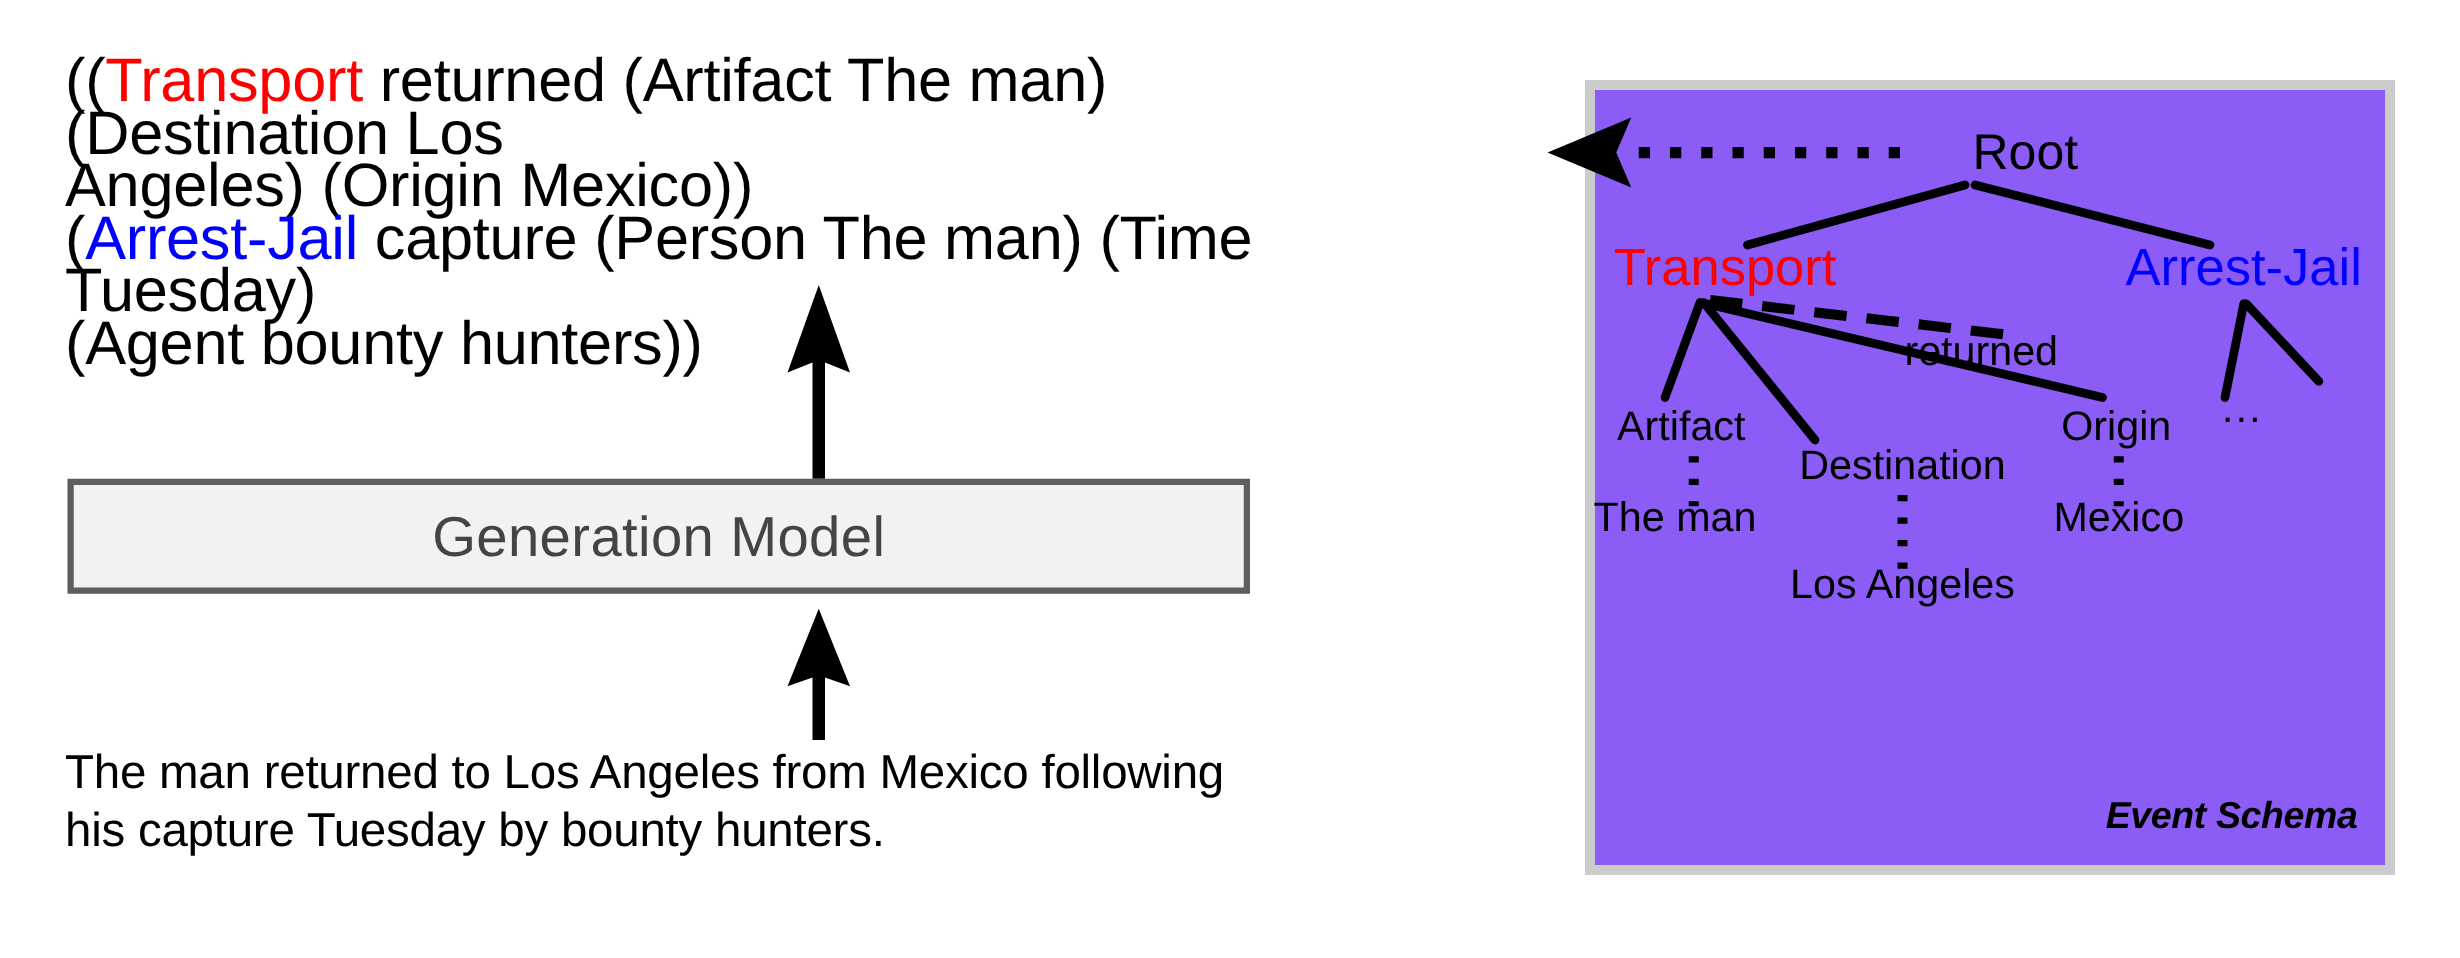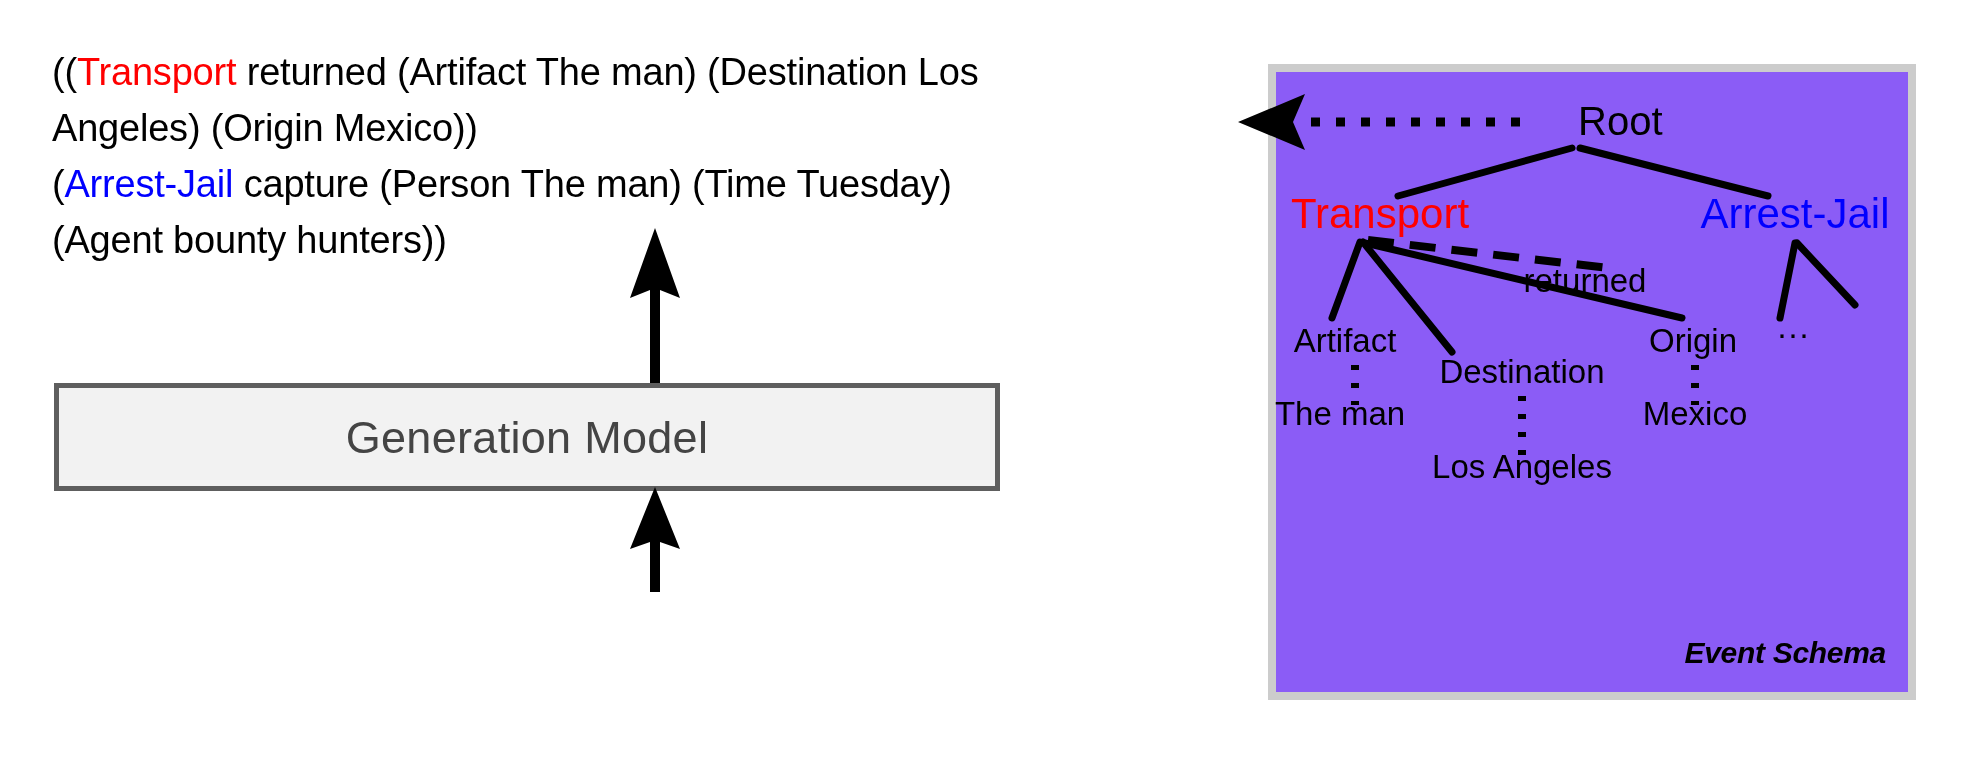--- a/index.html
+++ b/index.html
@@ -23,35 +23,35 @@
     top: 0px;
     width: 1020px;
     height: 766px;
   }
 
   #output-expression {
     position: absolute;
     left: 52px;
     top: 44px;
     width: 955px;
-    font-size: 38px;
-    line-height: 56px;
+    font-size: 49px;
+    line-height: 42px;
     letter-spacing: -0.2px;
     white-space: pre-wrap;
   }
   .tok-red   { color: #ff0000; }
   .tok-blue  { color: #0000ff; }
   .tok-plain { color: #000000; }
 
   #generation-model-box {
     position: absolute;
     left: 54px;
     top: 383px;
     width: 946px;
-    height: 108px;
+    height: 92px;
     box-sizing: border-box;
     background: #f2f2f2;
     border: 5px solid #5e5e5e;
     display: flex;
     align-items: center;
     justify-content: center;
   }
   #generation-model-label {
     font-size: 45px;
     color: #444444;
@@ -119,20 +119,21 @@
   </svg>
 
   <div id="generation-model-box">
     <span id="generation-model-label">Generation Model</span>
   </div>
 
   <svg class="up-arrow" style="left:610px; top:487px;" width="90" height="105" viewBox="0 0 90 105">
     <path d="M45 0 L70 62 L50 55 L50 105 L40 105 L40 55 L20 62 Z" fill="#000000"></path>
   </svg>
 
+  <div id="input-sentence">The man returned to Los Angeles from Mexico following his capture Tuesday by bounty hunters.</div>
 </div>
 
 <div id="event-schema-panel">
   <div id="event-schema-caption">Event Schema</div>
 </div>
 
 <svg id="schema-svg" width="1968" height="766" viewBox="0 0 1968 766">
 
   <g>
     <line x1="1520" y1="122" x2="1300" y2="122" stroke="#000000" stroke-width="9" stroke-linecap="butt" stroke-dasharray="9 16"></line>

